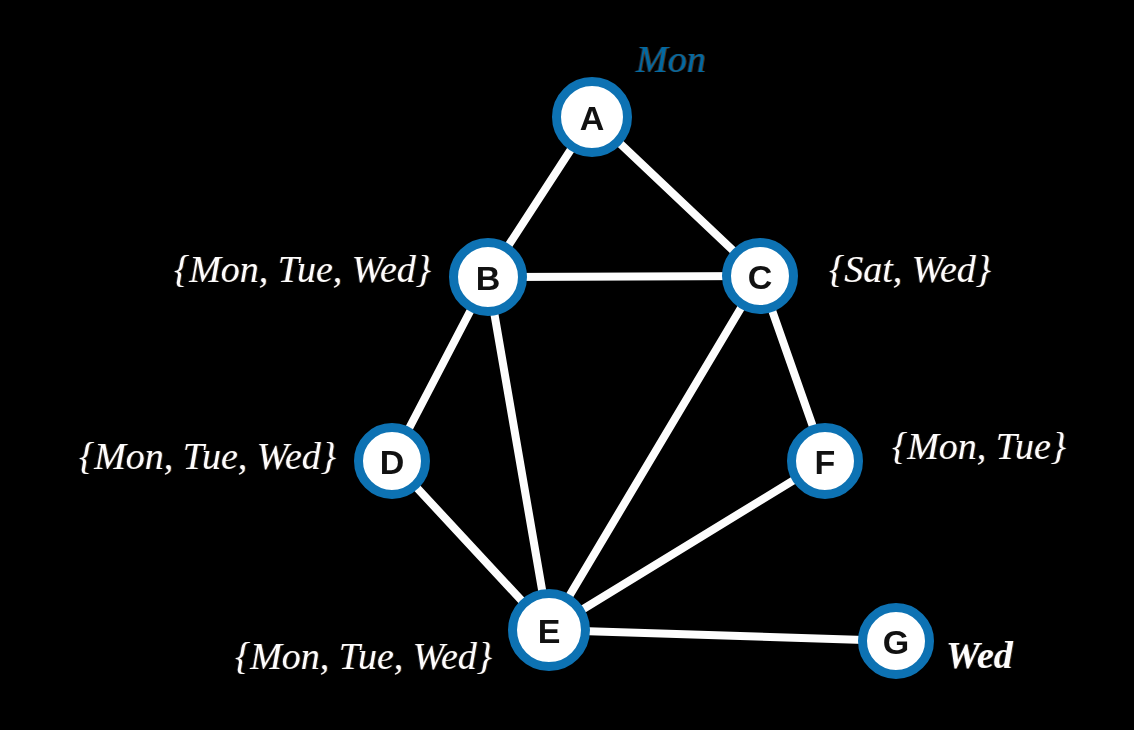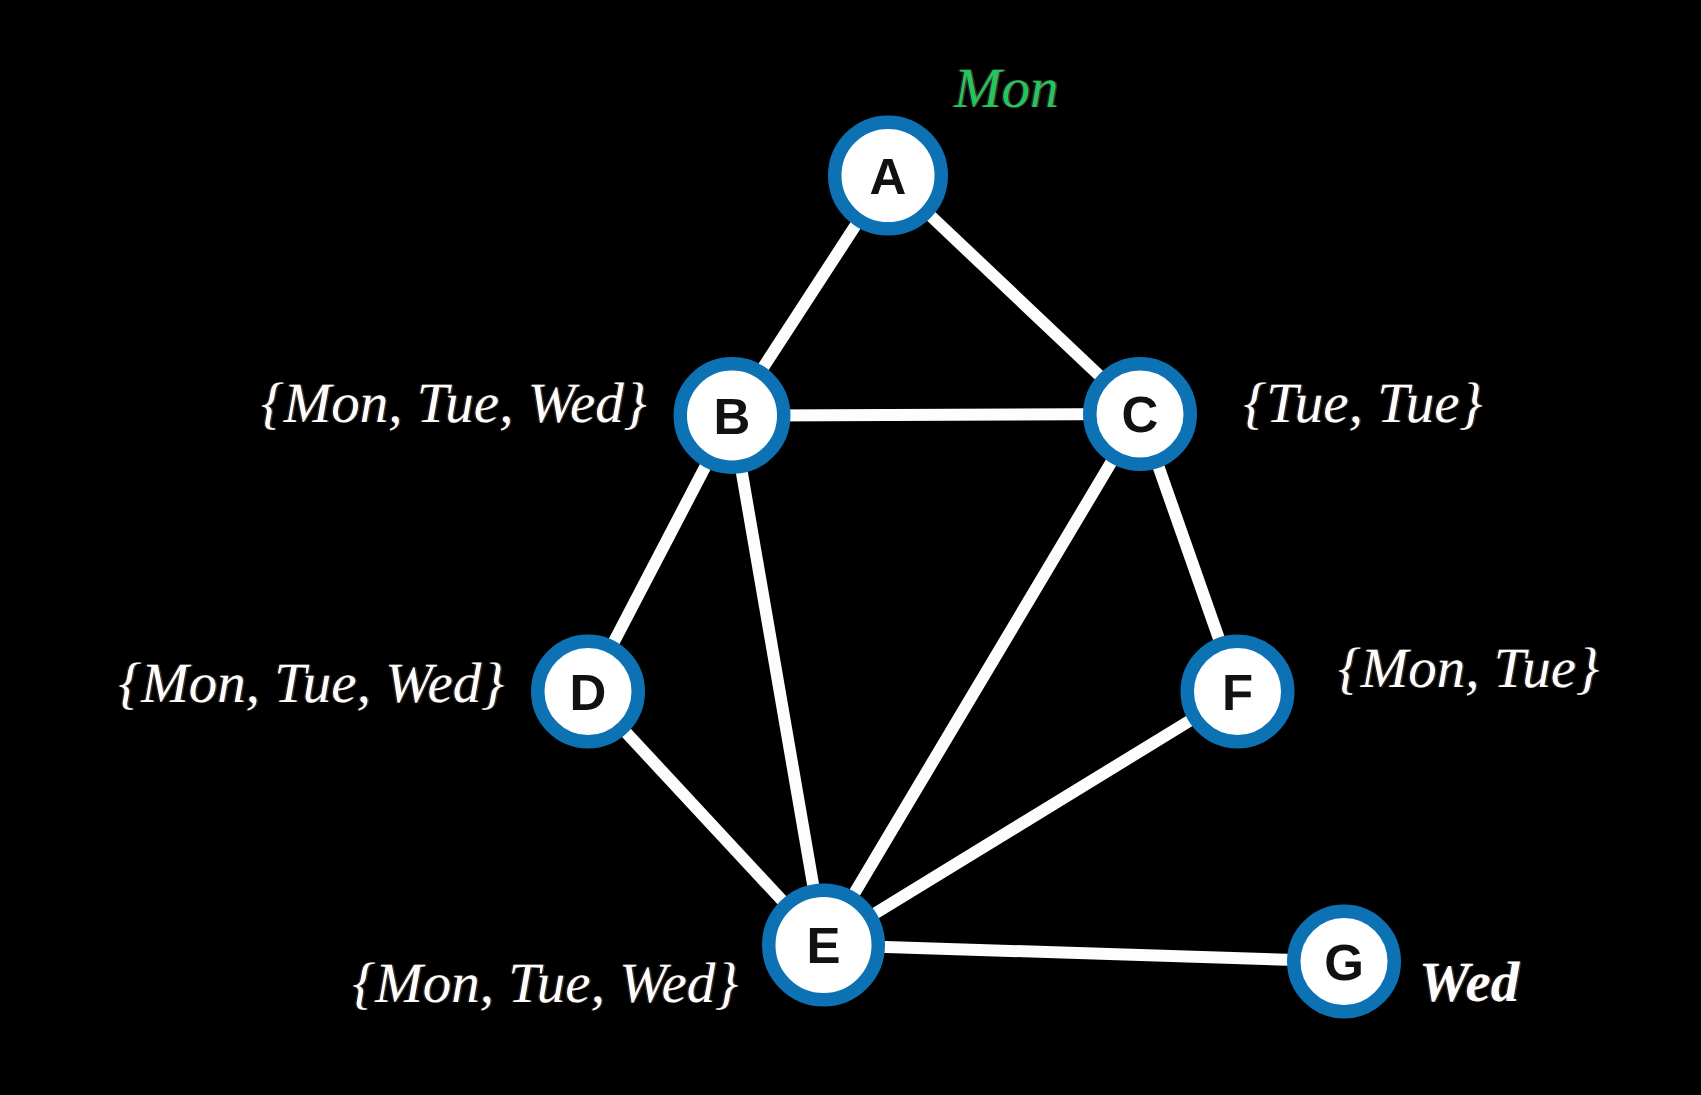--- a/index.html
+++ b/index.html
@@ -100,22 +100,22 @@
           <text x="825" y="462" class="node-letter" fill="#111111" font-size="33">F</text>
         </g>
         <g>
           <circle cx="896" cy="641" r="33.5" class="node-ring" fill="#ffffff" stroke="#0d72b3" stroke-width="9"></circle>
           <text x="896" y="642" class="node-letter" fill="#111111" font-size="33">G</text>
         </g>
       </g>
   </svg>
 
   <div id="label-layer">
-      <div class="domain-label lbl-anchor-left" style="left: 636px; top: 59px; color: #22c55e;">Mon</div>
+      <div class="domain-label lbl-anchor-left" style="left: 636px; top: 59px; color: #0369a1;">Mon</div>
       <div class="domain-label lbl-anchor-right" style="left: 431px; top: 269px; color: rgb(253, 253, 253);">{Mon, Tue, Wed}</div>
-      <div class="domain-label lbl-anchor-left" style="left: 829px; top: 269px; color: rgb(253, 253, 253);">{Tue, Tue}</div>
+      <div class="domain-label lbl-anchor-left" style="left: 829px; top: 269px; color: rgb(253, 253, 253);">{Sat, Wed}</div>
       <div class="domain-label lbl-anchor-right" style="left: 336px; top: 456px; color: rgb(253, 253, 253);">{Mon, Tue, Wed}</div>
       <div class="domain-label lbl-anchor-right" style="left: 492px; top: 656px; color: rgb(253, 253, 253);">{Mon, Tue, Wed}</div>
       <div class="domain-label lbl-anchor-left" style="left: 892px; top: 446px; color: rgb(253, 253, 253);">{Mon, Tue}</div>
       <div class="domain-label lbl-anchor-left" style="left: 946px; top: 655px; color: rgb(253, 253, 253); font-weight: bold;">Wed</div>
     </div>
 
 </div>
 
 </body></html>

